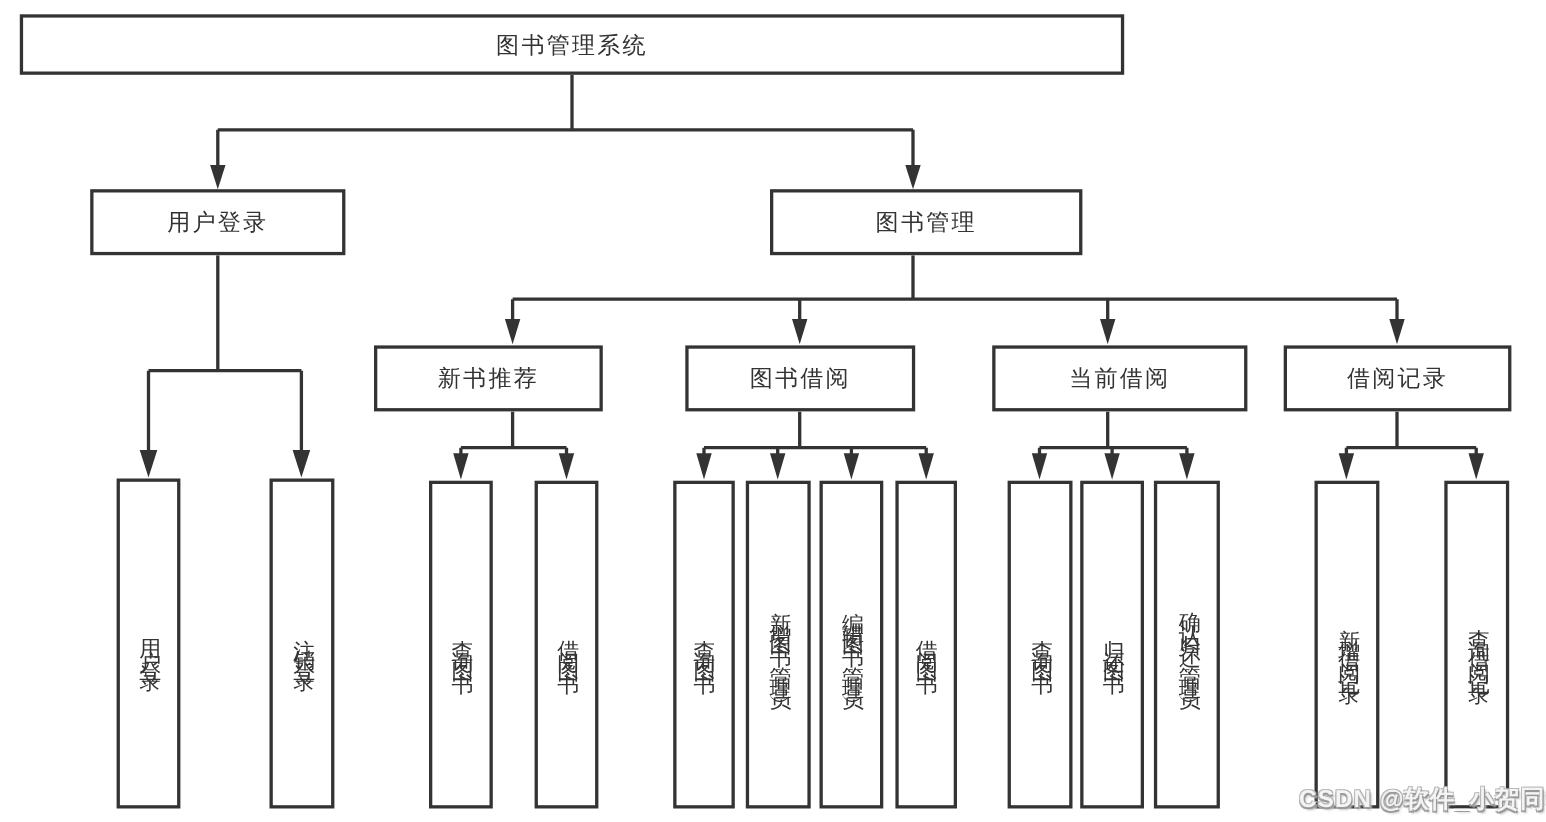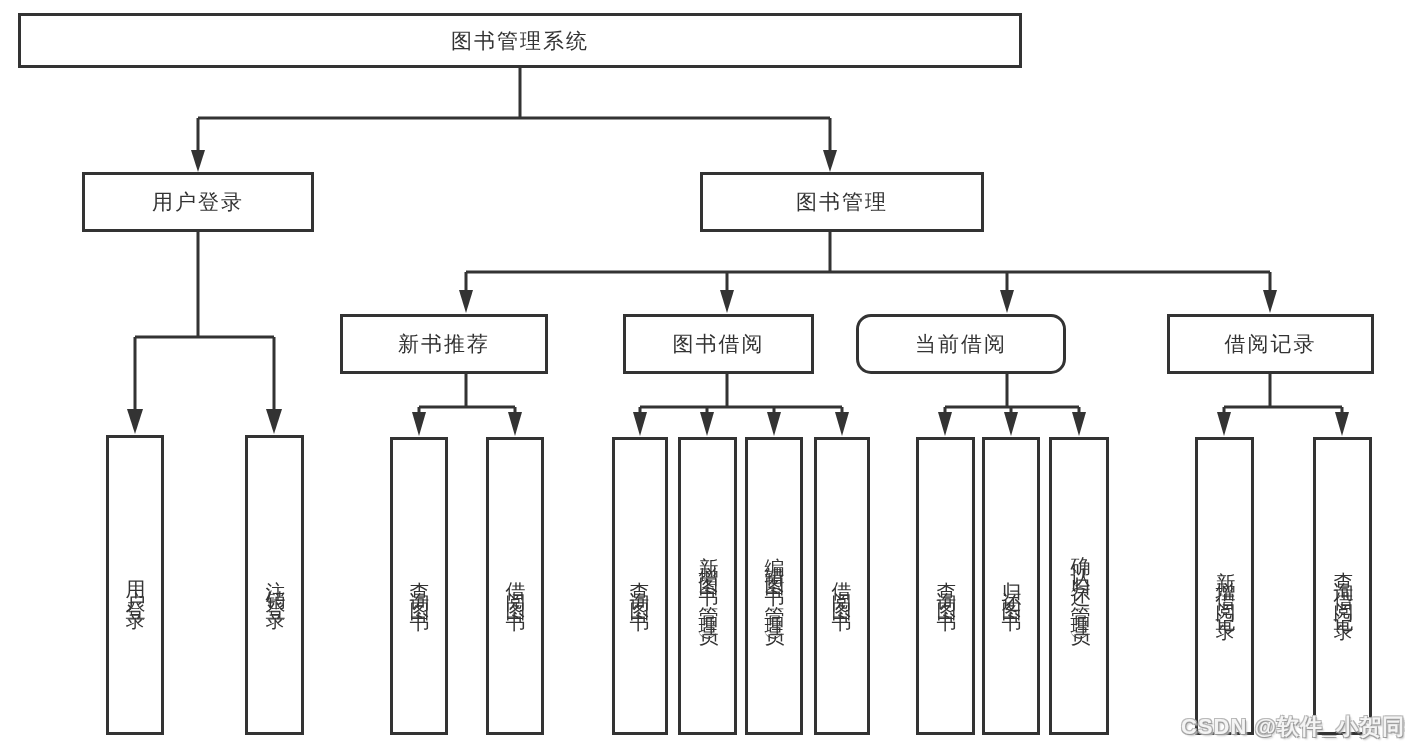--- a/index.html
+++ b/index.html
@@ -82,22 +82,22 @@
       <polygon class="arrow" points="1335,412 1349,412 1342,436"></polygon>
     </g>
   </svg>
 
   <div class="box hbox" style="left:18px;top:13px;width:1004px;height:55px;">图书管理系统</div>
 
   <div class="box hbox" style="left:82px;top:172px;width:232px;height:60px;">用户登录</div>
   <div class="box hbox" style="left:680px;top:172px;width:284px;height:60px;margin-left:20px;">图书管理</div>
 
   <div class="box hbox" style="left:340px;top:314px;width:208px;height:60px;">新书推荐</div>
-  <div class="box hbox" style="left:623px;top:314px;width:191px;height:60px;">图书借阅</div>
-  <div class="box hbox" style="left:856px;top:314px;width:210px;height:60px;border-radius:15px;">当前借阅</div>
+  <div class="box hbox" style="left:623px;top:314px;width:209px;height:60px;">图书借阅</div>
+  <div class="box hbox" style="left:902px;top:314px;width:232px;height:60px;">当前借阅</div>
   <div class="box hbox" style="left:1167px;top:314px;width:207px;height:60px;text-align:right;">借阅记录</div>
 
   <div class="box vbox" style="left:106px;top:435px;width:58px;height:300px;">用户登录</div>
   <div class="box vbox" style="left:245px;top:435px;width:59px;height:300px;">注销登录</div>
 
   <div class="box vbox" style="left:390px;top:437px;width:58px;height:298px;">查询图书</div>
   <div class="box vbox" style="left:486px;top:437px;width:58px;height:298px;">借阅图书</div>
 
   <div class="box vbox" style="left:612px;top:437px;width:56px;height:298px;">查询图书</div>
   <div class="box vbox" style="left:678px;top:437px;width:59px;height:298px;">新增图书（管理员）</div>

